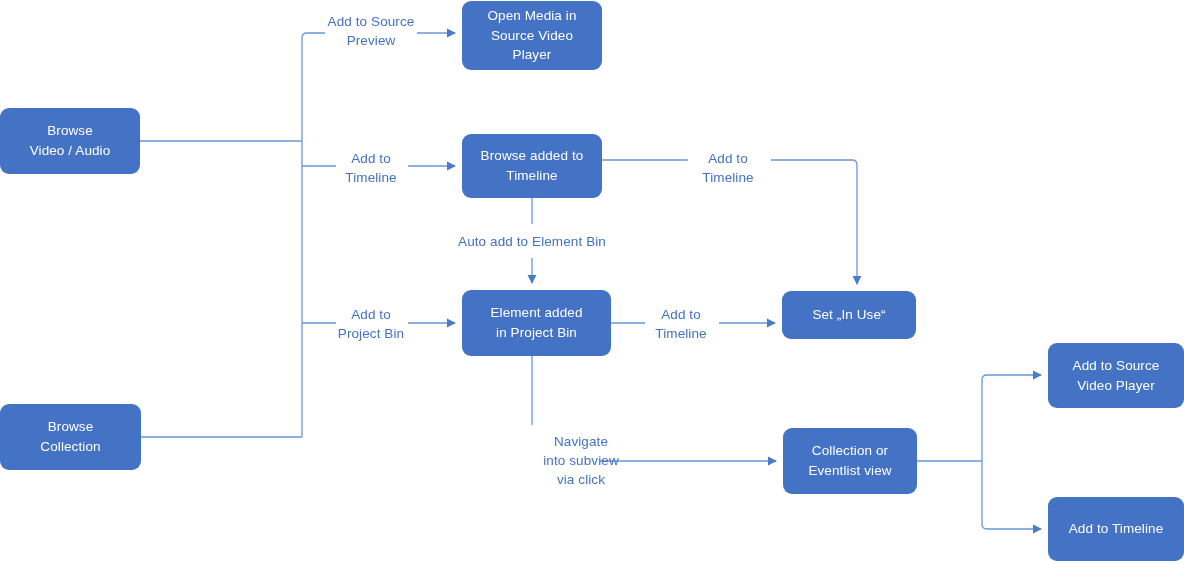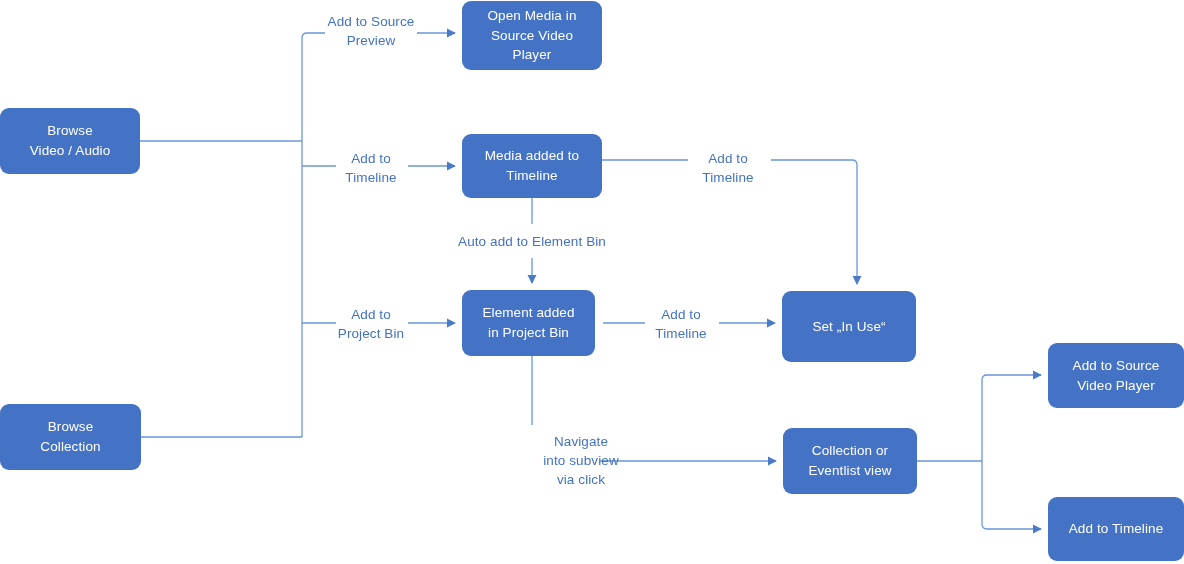--- a/index.html
+++ b/index.html
@@ -112,30 +112,30 @@
 Collection</span>
   </div>
 
   <div class="node" style="left:462px; top:1px; width:140px; height:69px;">
     <span>Open Media in
 Source Video
 Player</span>
   </div>
 
   <div class="node" style="left:462px; top:134px; width:140px; height:64px;">
-    <span>Media added to
+    <span>Browse added to
 Timeline</span>
   </div>
 
-  <div class="node" style="left:462px; top:290px; width:133px; height:66px;">
+  <div class="node" style="left:462px; top:290px; width:149px; height:66px;">
     <span>Element added
 in Project Bin</span>
   </div>
 
-  <div class="node" style="left:782px; top:291px; width:134px; height:71px;">
+  <div class="node" style="left:782px; top:291px; width:134px; height:48px;">
     <span>Set „In Use“</span>
   </div>
 
   <div class="node" style="left:783px; top:428px; width:134px; height:66px;">
     <span>Collection or
 Eventlist view</span>
   </div>
 
   <div class="node" style="left:1048px; top:343px; width:136px; height:65px;">
     <span>Add to Source

